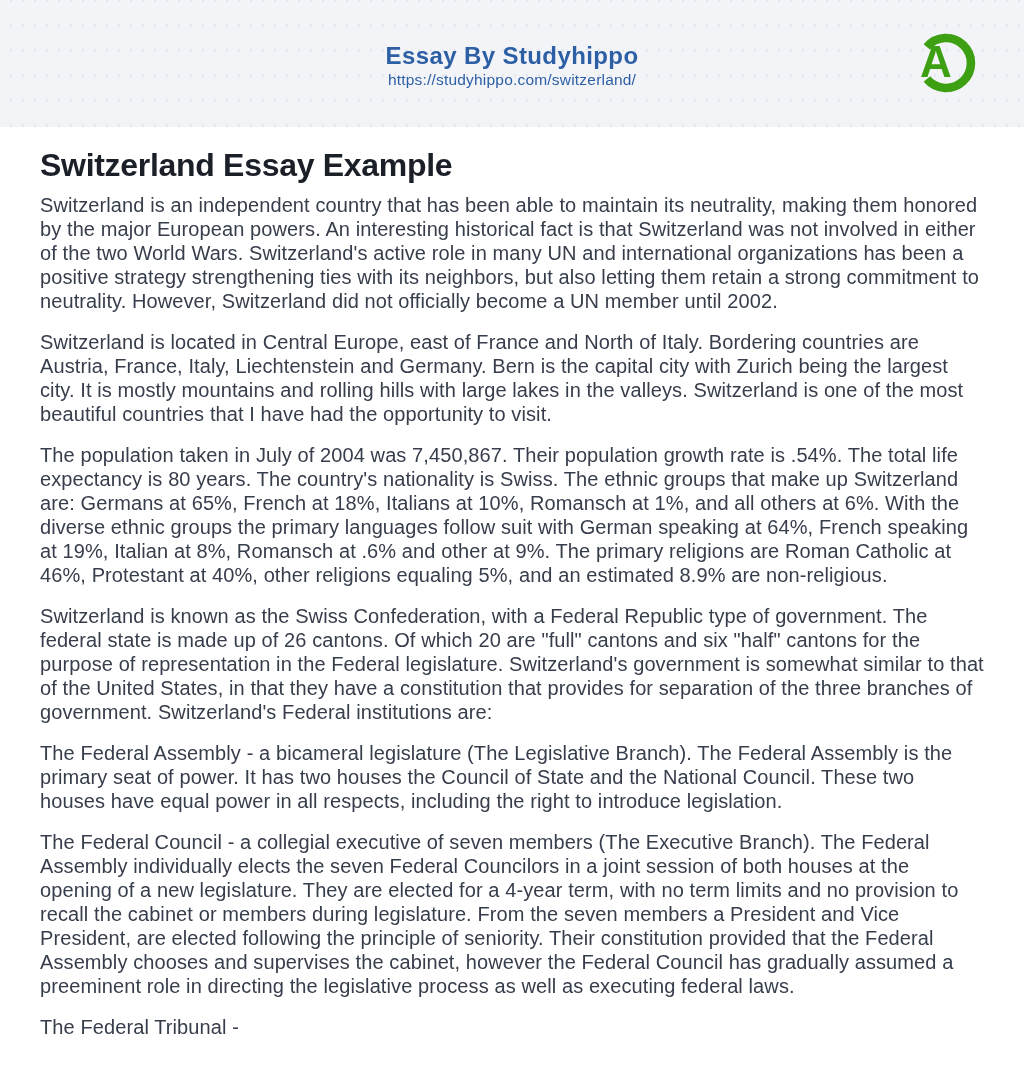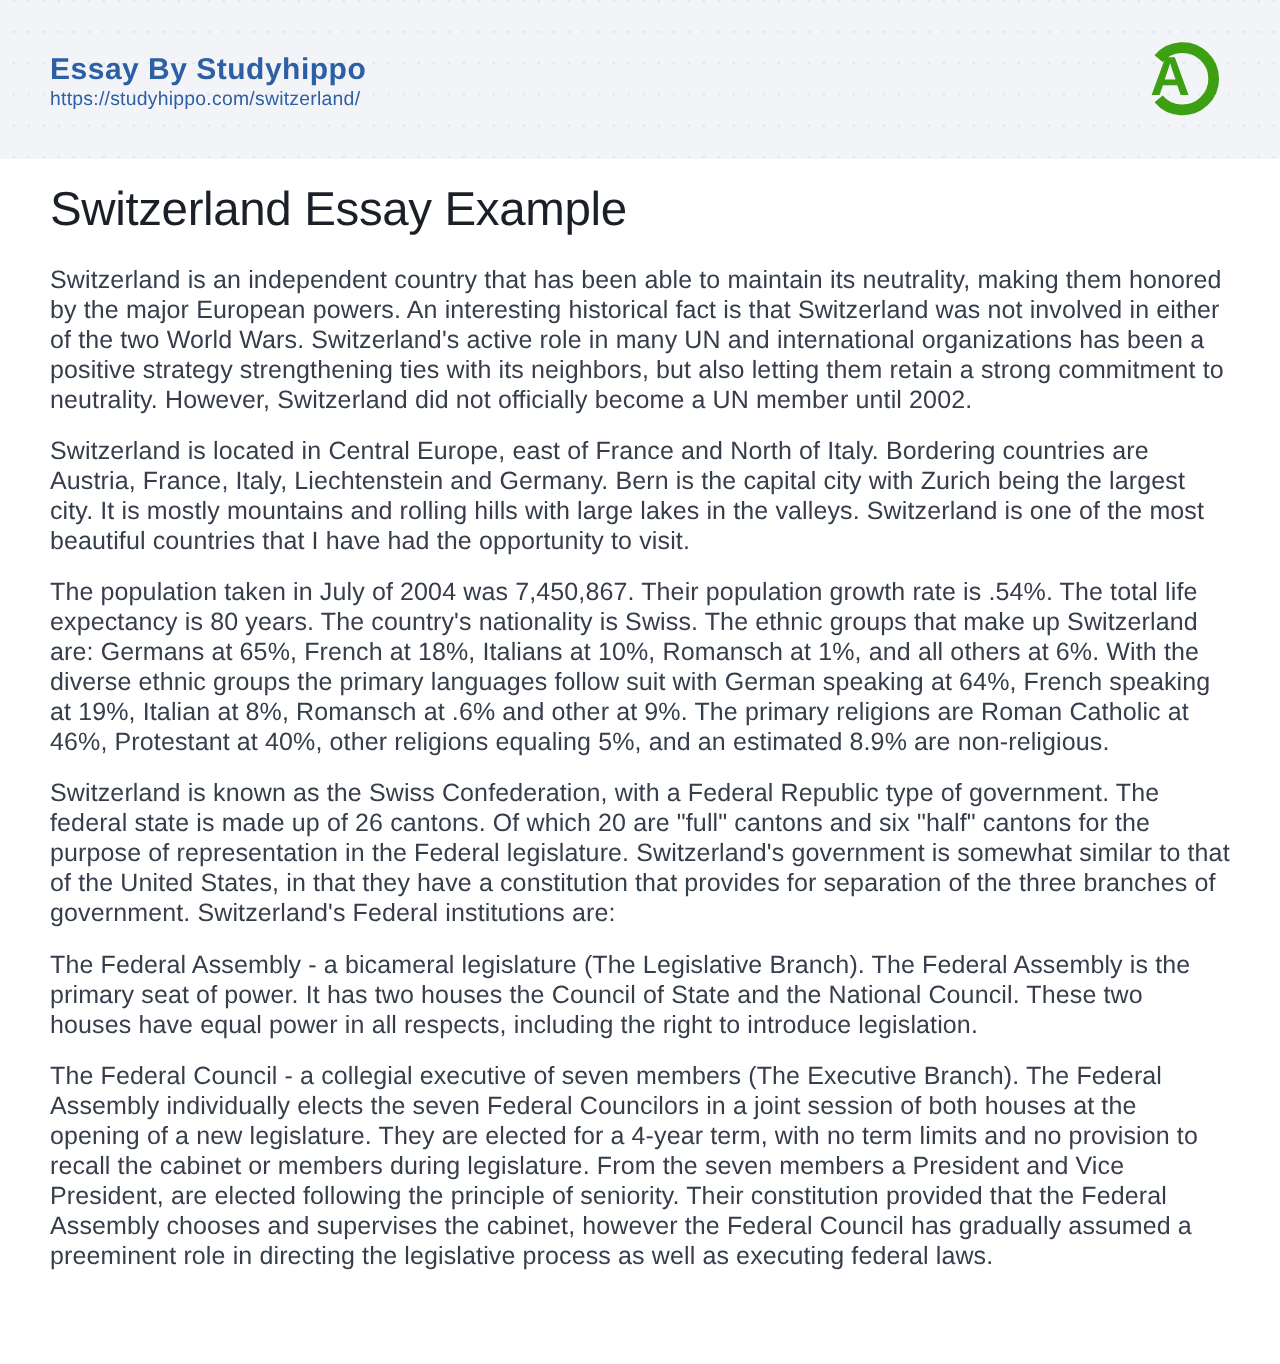--- a/index.html
+++ b/index.html
@@ -13,20 +13,21 @@
   
   .site-header {
     position: relative;
     width: 1024px;
     height: 127px;
     background-color: #f3f4f8;
     background-image: radial-gradient(circle, #e4e6ee 1.1px, rgba(0,0,0,0) 1.2px);
     background-size: 12px 25px;
     background-position: 5px 13px;
     padding: 42px 40px 0 40px;
+    text-align: center;
   }
   .byline {
     color: #2d5fa5;
     font-size: 24px;
     font-weight: 700;
     letter-spacing: 0.4px;
     line-height: 1.2;
   }
   .page-url {
     display: inline-block;
@@ -55,23 +56,23 @@
     color: #3da012;
     line-height: 1;
   }
 
   
   .article {
     padding: 0 40px;
   }
   .article-title {
     margin-top: 19px;
-    margin-bottom: 20px;
-    font-size: 38px;
-    font-weight: 400;
+    margin-bottom: 9px;
+    font-size: 32px;
+    font-weight: 700;
     letter-spacing: -0.3px;
     color: #1b1f28;
     line-height: 1.2;
   }
   .article-body p {
     max-width: 944px;
     margin: 0 0 17px 0;
     font-size: 20px;
     line-height: 24px;
     color: #363d4b;
@@ -97,14 +98,15 @@
 <main class="article">
   <h1 class="article-title">Switzerland Essay Example</h1>
 
   <div class="article-body">
     <p>Switzerland is an independent country that has been able to maintain its neutrality, making them honored by the major European powers. An interesting historical fact is that Switzerland was not involved in either of the two World Wars. Switzerland's active role in many UN and international organizations has been a positive strategy strengthening ties with its neighbors, but also letting them retain a strong commitment to neutrality. However, Switzerland did not officially become a UN member until 2002.</p>
     <p>Switzerland is located in Central Europe, east of France and North of Italy. Bordering countries are Austria, France, Italy, Liechtenstein and Germany. Bern is the capital city with Zurich being the largest city. It is mostly mountains and rolling hills with large lakes in the valleys. Switzerland is one of the most beautiful countries that I have had the opportunity to visit.</p>
     <p>The population taken in July of 2004 was 7,450,867. Their population growth rate is .54%. The total life expectancy is 80 years. The country's nationality is Swiss. The ethnic groups that make up Switzerland are: Germans at 65%, French at 18%, Italians at 10%, Romansch at 1%, and all others at 6%. With the diverse ethnic groups the primary languages follow suit with German speaking at 64%, French speaking at 19%, Italian at 8%, Romansch at .6% and other at 9%. The primary religions are Roman Catholic at 46%, Protestant at 40%, other religions equaling 5%, and an estimated 8.9% are non-religious.</p>
     <p>Switzerland is known as the Swiss Confederation, with a Federal Republic type of government. The federal state is made up of 26 cantons. Of which 20 are "full" cantons and six "half" cantons for the purpose of representation in the Federal legislature. Switzerland's government is somewhat similar to that of the United States, in that they have a constitution that provides for separation of the three branches of government. Switzerland's Federal institutions are:</p>
     <p>The Federal Assembly - a bicameral legislature (The Legislative Branch). The Federal Assembly is the primary seat of power. It has two houses the Council of State and the National Council. These two houses have equal power in all respects, including the right to introduce legislation.</p>
     <p>The Federal Council - a collegial executive of seven members (The Executive Branch). The Federal Assembly individually elects the seven Federal Councilors in a joint session of both houses at the opening of a new legislature. They are elected for a 4-year term, with no term limits and no provision to recall the cabinet or members during legislature. From the seven members a President and Vice President, are elected following the principle of seniority. Their constitution provided that the Federal Assembly chooses and supervises the cabinet, however the Federal Council has gradually assumed a preeminent role in directing the legislative process as well as executing federal laws.</p>
+    <p>The Federal Tribunal -</p>
   </div>
 </main>
 
 </body></html>

